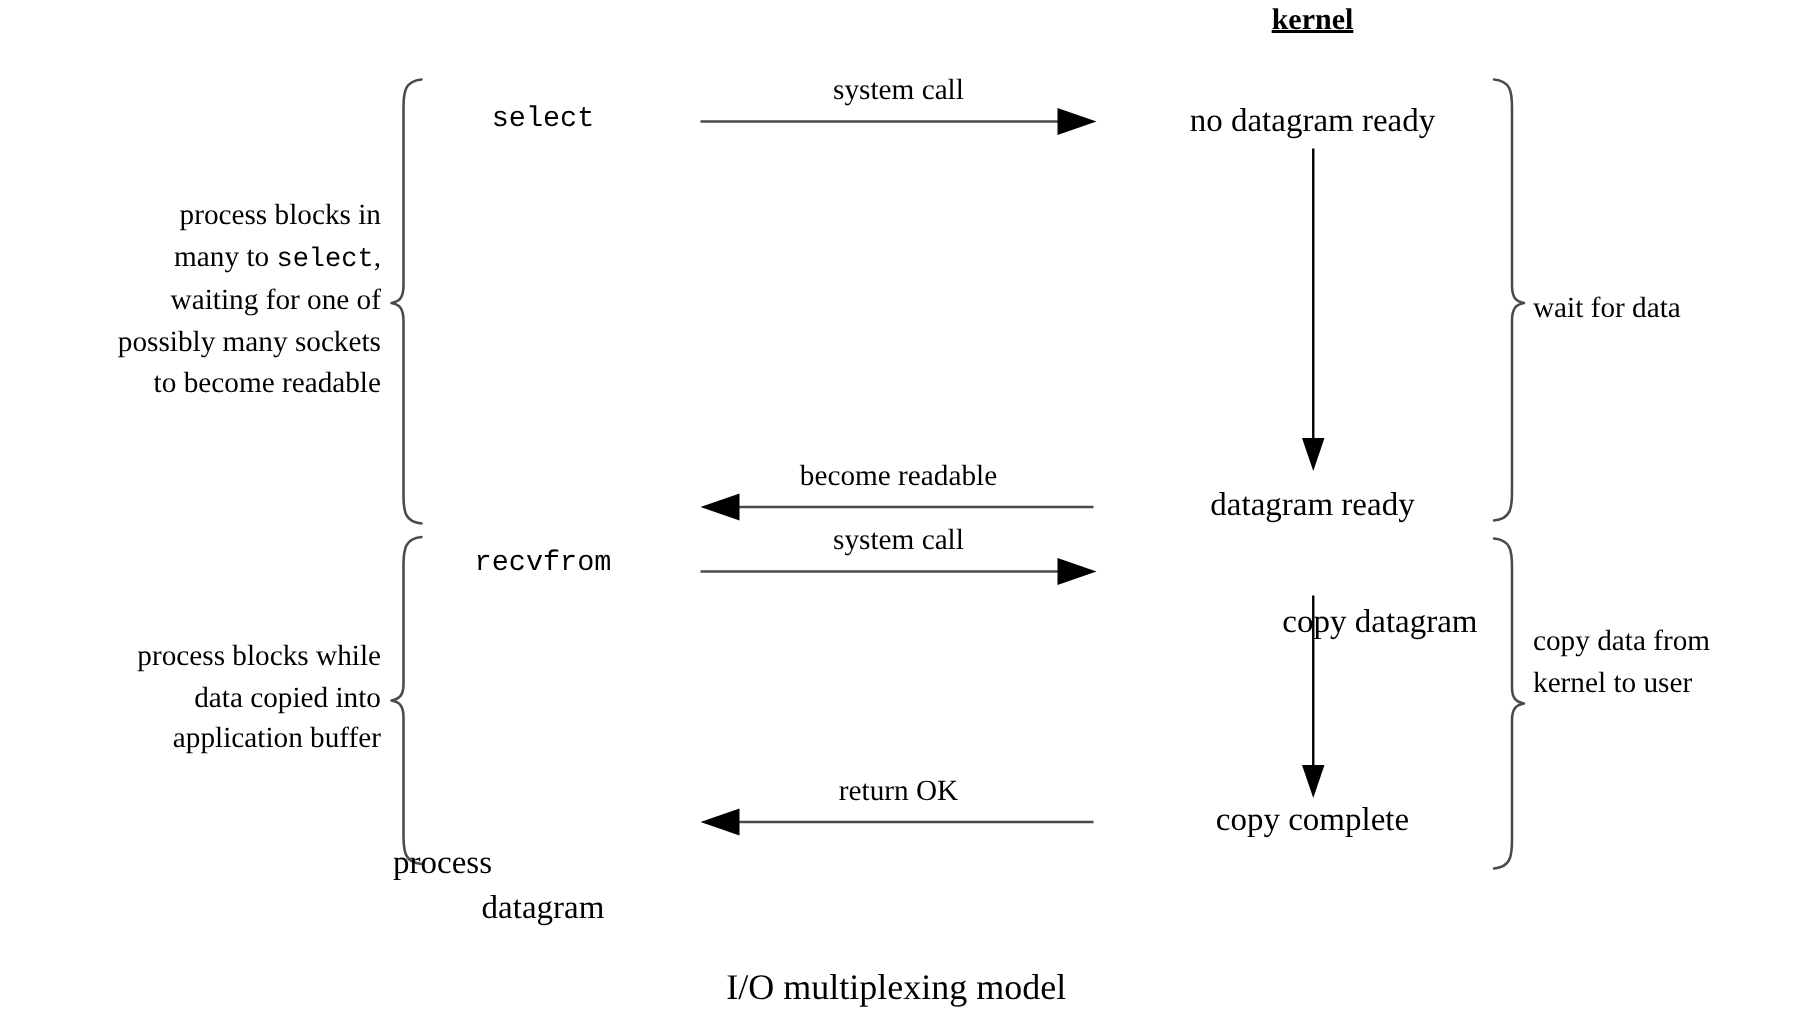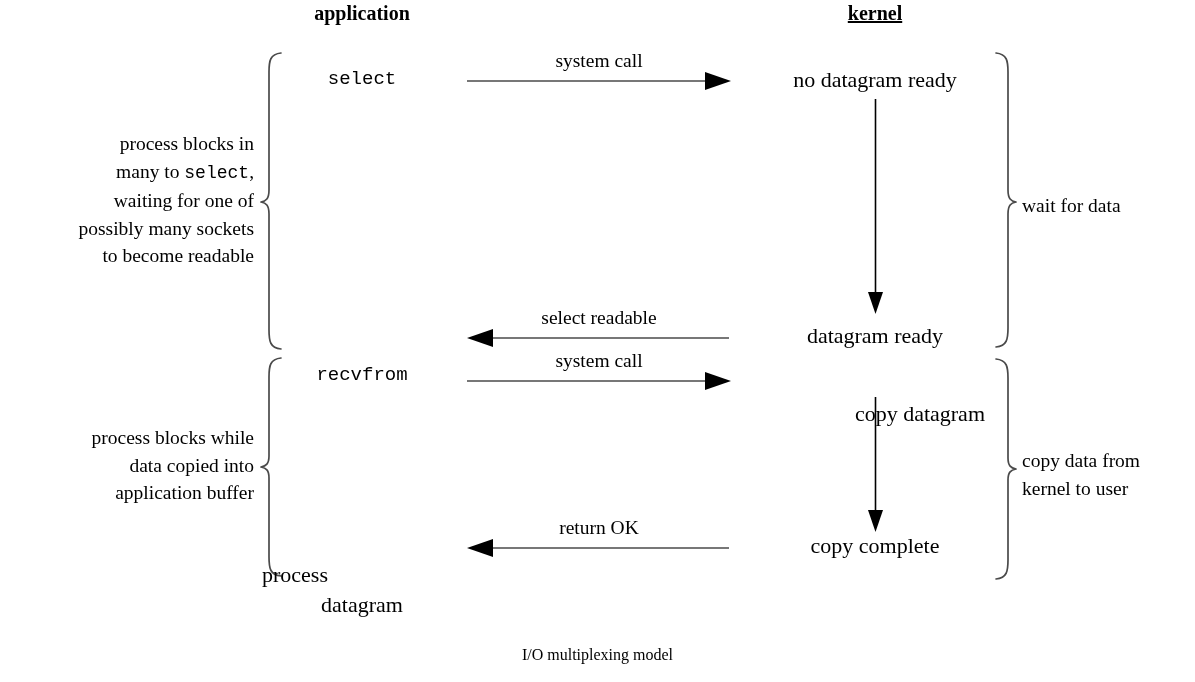--- a/index.html
+++ b/index.html
@@ -53,38 +53,37 @@
 
   .arrow-label {
     font-family: Liberation Serif, serif;
     font-size: 19.5px;
     white-space: nowrap;
     text-align: center;
   }
 
   .caption {
     font-family: "Liberation Serif", "DejaVu Serif", serif;
-    font-size: 16px;
+    font-size: 24px;
     text-align: center;
     white-space: nowrap;
   }
 
   svg { display: block; }
   .stroke { stroke: #4a4a4a; stroke-width: 1.6; fill: none; }
   .brace  { stroke: #4a4a4a; stroke-width: 1.7; fill: none;
             stroke-linecap: round; stroke-linejoin: round; }
   .vstroke{ stroke: #000000; stroke-width: 1.6; fill: none; }
   .head   { fill: #000000; }
 </style>
 </head>
 <body>
 
 <div id="canvas">
 
-  <div class="abs col-header" style="left:262px; top:2px; width:200px;">application</div>
 
   <div class="abs col-header" style="left:775px; top:2px; width:200px;text-decoration:underline;">kernel</div>
 
   <div class="abs" style="left:258px; top:50px;">
     <svg width="26" height="302" viewBox="0 0 26 302" aria-hidden="true">
       <path class="brace" d="M23 3 C12 4 11 11 11 22 L11 140 C11 149 8 151 3 152
                              C8 153 11 155 11 164 L11 280 C11 291 12 298 23 299"></path>
     </svg>
   </div>
 
@@ -120,21 +119,21 @@
   <div class="abs side-note right-aligned" style="left:20px; top:424px; width:234px;">
     <div>process blocks while</div>
     <div>data copied into</div>
     <div>application buffer</div>
   </div>
 
   <div class="abs side-note left-aligned" style="left:1022px; top:192px; width:170px;">
     <div>wait for data</div>
   </div>
 
-  <div class="abs side-note left-aligned" style="left:1022px; top:447px; width:170px;">
+  <div class="abs side-note left-aligned" style="left:1022px; top:414px; width:170px;">
     <div>copy data from</div>
     <div>kernel to user</div>
   </div>
 
   <div class="abs mono-text" style="left:262px; top:68px; width:200px; text-align:center;">select</div>
 
   <div class="abs mono-text" style="left:262px; top:364px; width:200px; text-align:center;">recvfrom</div>
 
   <div class="abs serif-text" style="left:262px; top:561px; width:200px; ">process</div>
   <div class="abs serif-text" style="left:262px; top:591px; width:200px; text-align:center;">datagram</div>
@@ -162,21 +161,21 @@
   </div>
 
   <div class="abs arrow-label" style="left:468px; top:50px; width:262px;">system call</div>
   <div class="abs" style="left:465px; top:70px;">
     <svg width="270" height="22" viewBox="0 0 270 22" aria-hidden="true">
       <line class="stroke" x1="2" y1="11" x2="244" y2="11"></line>
       <polygon class="head" points="266,11 240,2 240,20"></polygon>
     </svg>
   </div>
 
-  <div class="abs arrow-label" style="left:468px; top:307px; width:262px;">select readable</div>
+  <div class="abs arrow-label" style="left:468px; top:307px; width:262px;">become readable</div>
   <div class="abs" style="left:465px; top:327px;">
     <svg width="266" height="22" viewBox="0 0 266 22" aria-hidden="true">
       <line class="stroke" x1="26" y1="11" x2="264" y2="11"></line>
       <polygon class="head" points="2,11 28,2 28,20"></polygon>
     </svg>
   </div>
 
   <div class="abs arrow-label" style="left:468px; top:350px; width:262px;">system call</div>
   <div class="abs" style="left:465px; top:370px;">
     <svg width="270" height="22" viewBox="0 0 270 22" aria-hidden="true">

